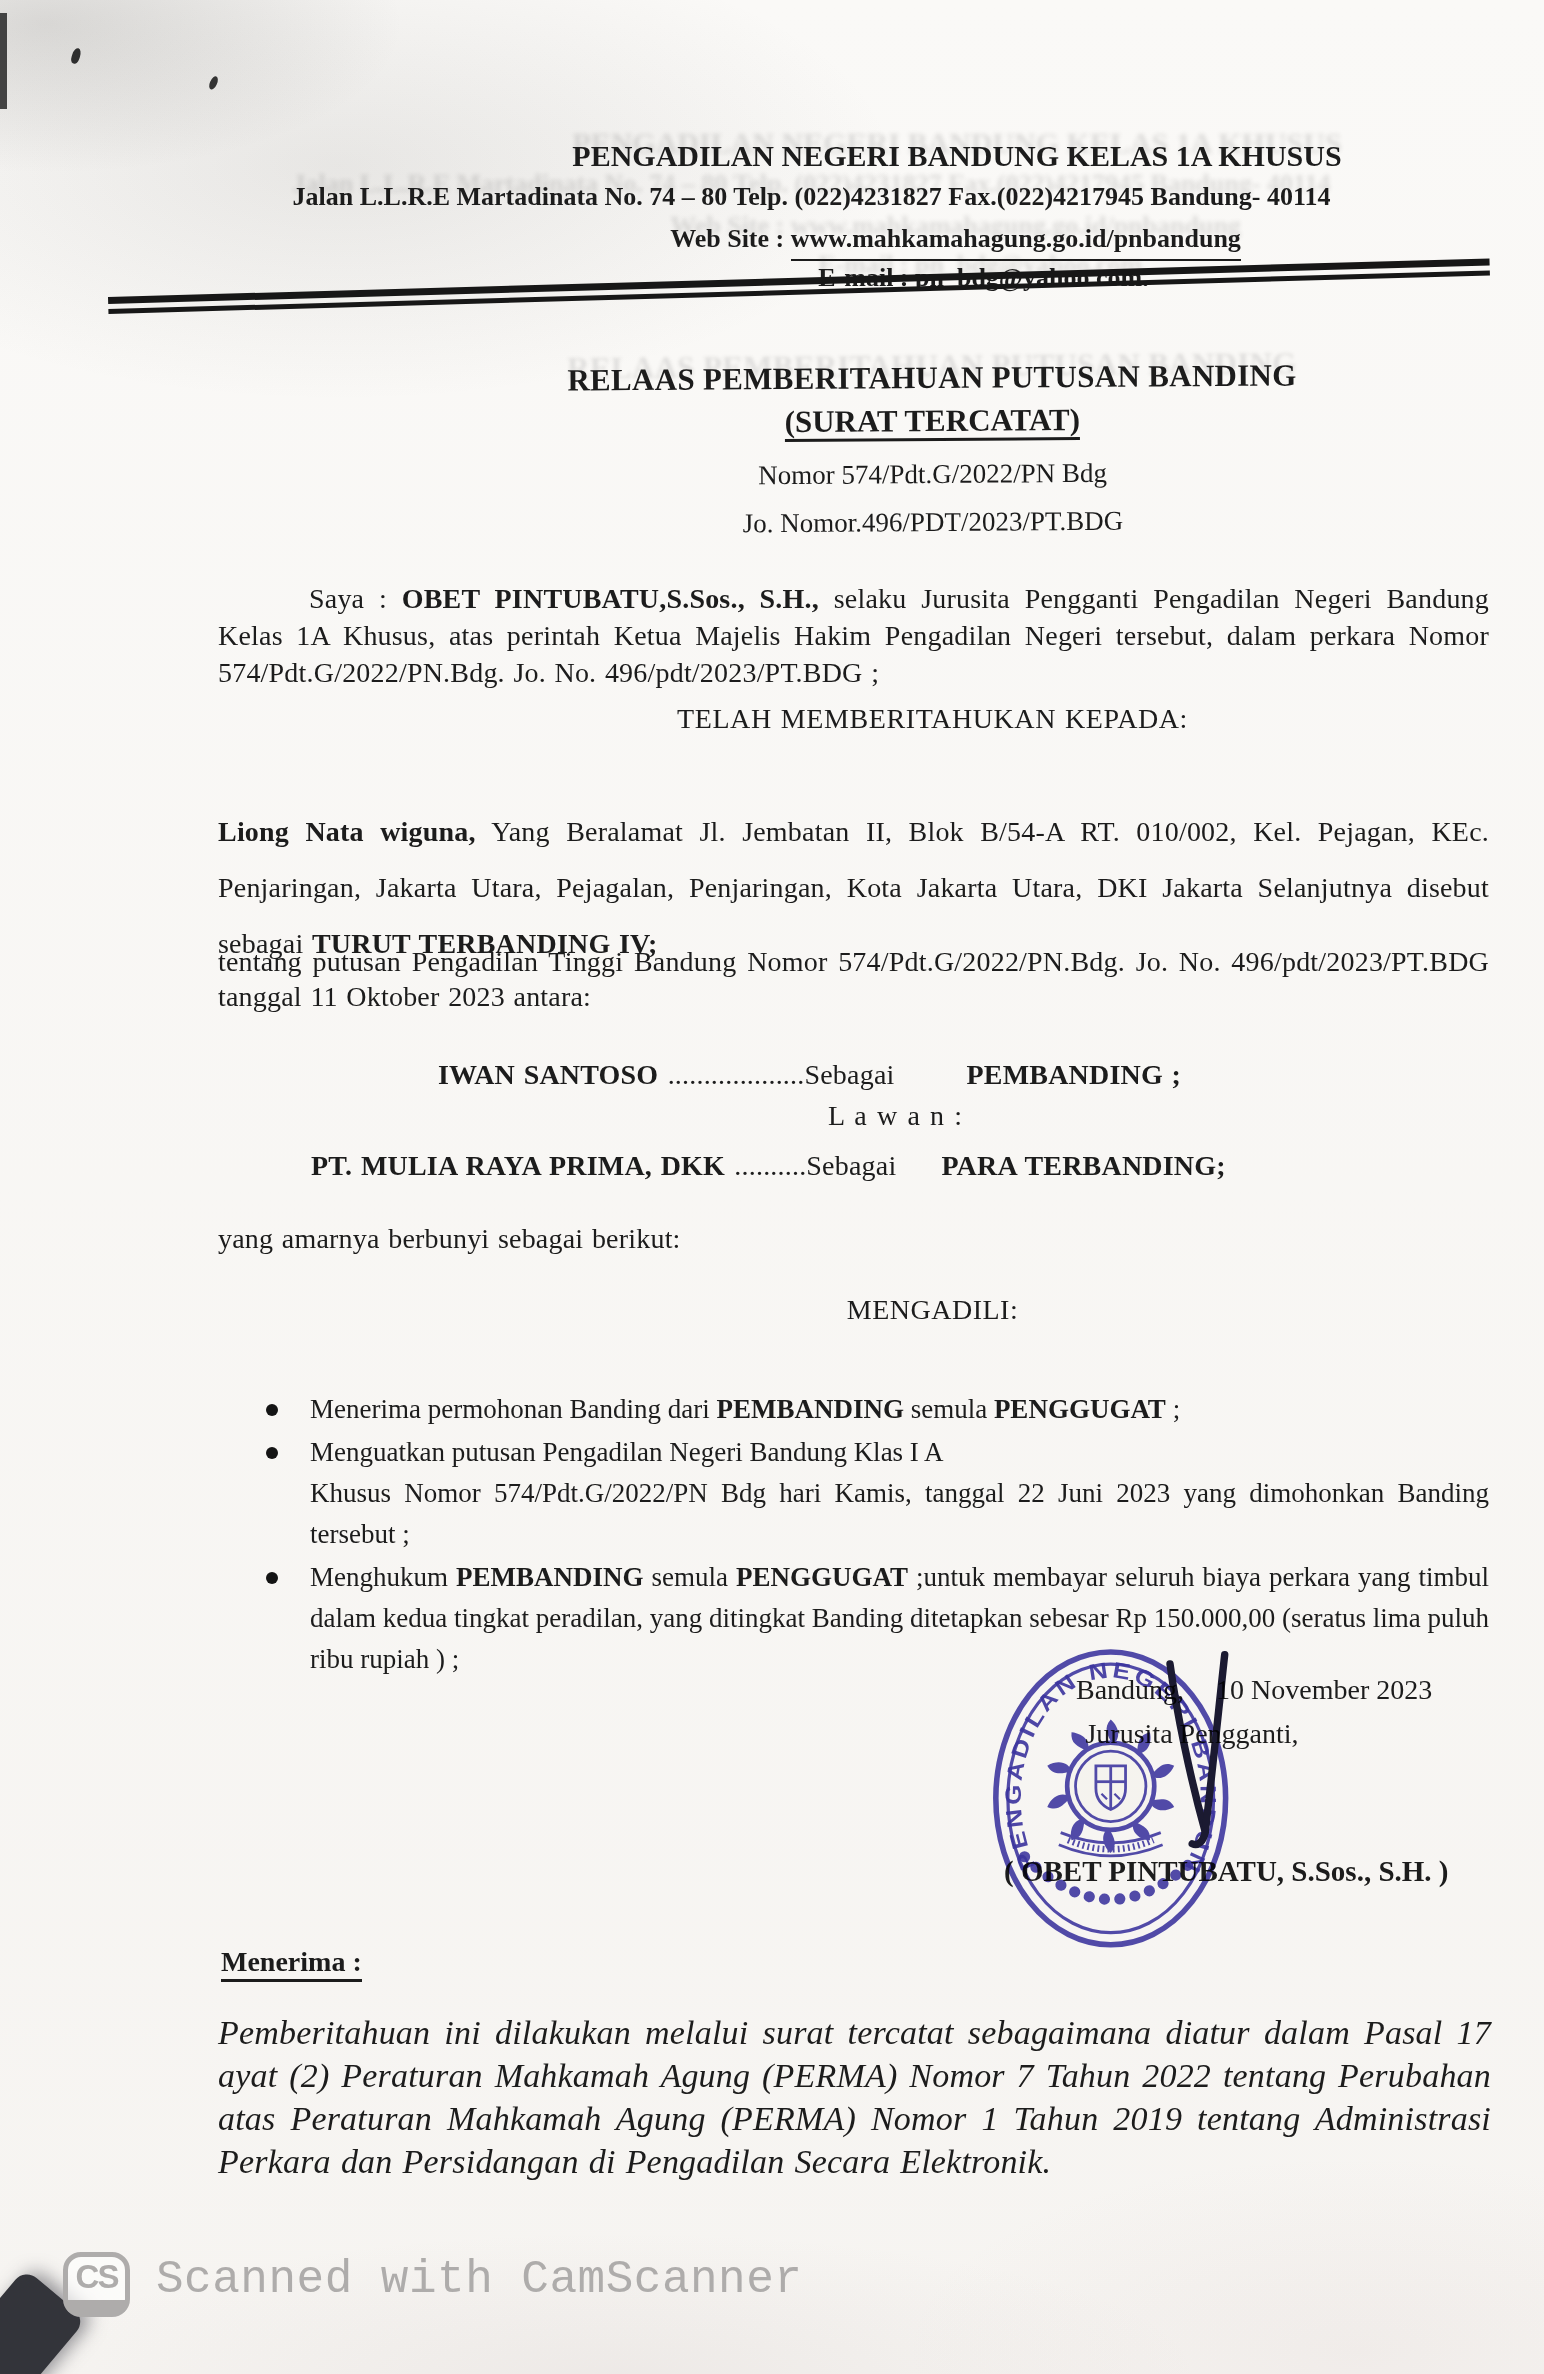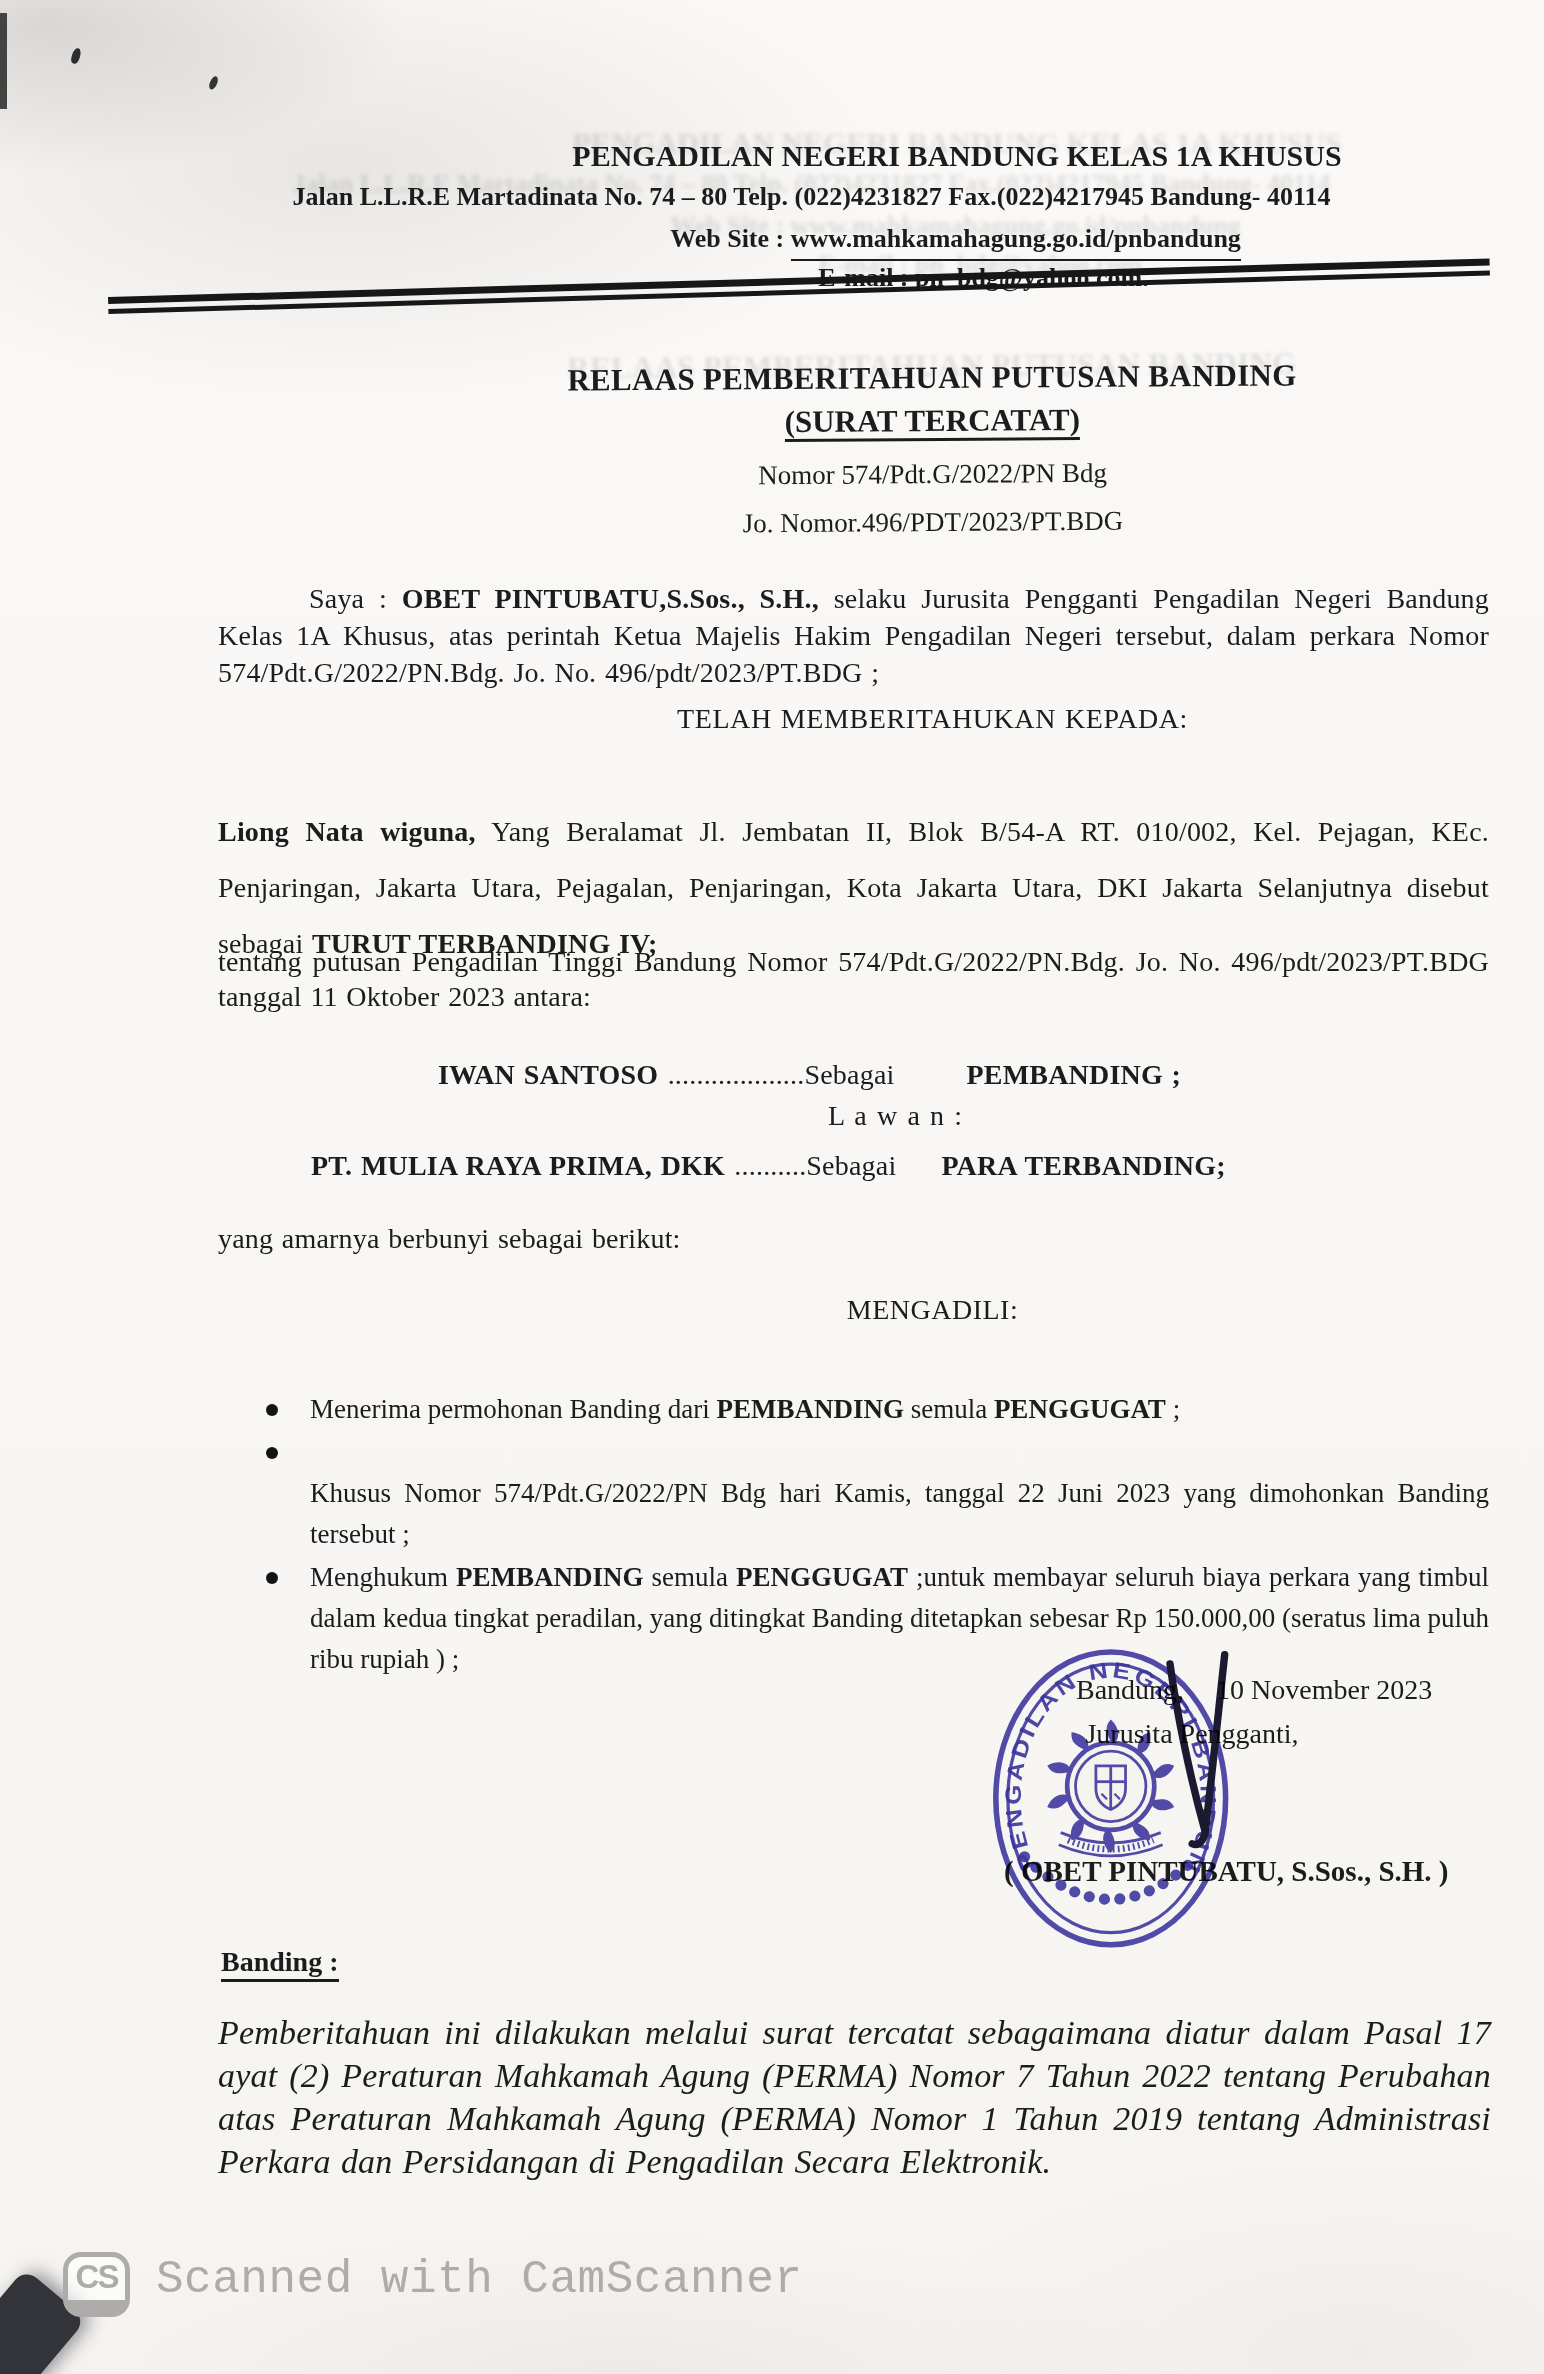--- a/index.html
+++ b/index.html
@@ -130,21 +130,21 @@
   <div class="abs doc center line-versus">L a w a n :</div>
   <div class="abs doc para-amar">yang amarnya berbunyi sebagai berikut:</div>
 
   <div class="abs doc line-appellee">
     <span class="b">PT. MULIA RAYA PRIMA, DKK</span><span class="leader">..........Sebagai</span><span class="b role">PARA TERBANDING;</span>
   </div>
   <div class="abs doc center mengadili">MENGADILI:</div>
 
   <div class="abs bullets">
     <div class="bitem"><span>Menerima permohonan Banding dari </span><span class="b">PEMBANDING</span><span> semula </span><span class="b">PENGGUGAT</span><span> ;</span></div>
-    <div class="bitem"><br><span>Khusus  Nomor 574/Pdt.G/2022/PN Bdg hari Kamis, tanggal 22 Juni 2023 yang dimohonkan Banding tersebut ;</span></div>
+    <div class="bitem"><span>Menguatkan putusan Pengadilan Negeri Bandung Klas I A</span><br><span>Khusus  Nomor 574/Pdt.G/2022/PN Bdg hari Kamis, tanggal 22 Juni 2023 yang dimohonkan Banding tersebut ;</span></div>
     <div class="bitem"><span>Menghukum </span><span class="b">PEMBANDING</span><span> semula </span><span class="b">PENGGUGAT</span><span> ;untuk membayar seluruh biaya perkara yang timbul dalam kedua tingkat peradilan, yang ditingkat Banding ditetapkan sebesar Rp 150.000,00 (seratus lima puluh ribu rupiah ) ;</span></div>
   </div>
 
   <div class="abs sig-date">
     <span class="place">Bandung,</span><span>10 November 2023</span>
   </div>
   <div class="abs sig-role">Jurusita Pengganti,</div>
   <div class="abs sig-name">( OBET PINTUBATU, S.Sos., S.H. )</div>
 
   <svg class="abs stamp-svg" viewBox="0 0 286 336">
@@ -185,21 +185,21 @@
         <path d="M -46,58 Q 0,78 46,58" stroke-width="7" stroke-dasharray="2 3.5"></path>
         <path d="M -93,76 Q 0,168 93,76" stroke-width="12" stroke-linecap="round" stroke-dasharray="0.1 16.5"></path>
       </g>
     </g>
     <g stroke="#1b1b33" stroke-width="8" fill="none" stroke-linecap="round">
       <path d="M 204,18 C 211,70 226,142 242,199"></path>
       <path d="M 263,8 C 257,62 250,132 242,199 C 240,210 234,215 228,212"></path>
     </g>
   </svg>
 
-  <div class="abs note-label"><span>Banding :</span></div>
+  <div class="abs note-label"><span>Menerima :</span></div>
   <div class="abs doc just note-para">Pemberitahuan ini dilakukan melalui surat tercatat sebagaimana diatur dalam Pasal 17  ayat (2) Peraturan Mahkamah Agung (PERMA) Nomor 7 Tahun 2022 tentang Perubahan atas Peraturan Mahkamah Agung (PERMA) Nomor 1 Tahun 2019 tentang Administrasi Perkara dan Persidangan di Pengadilan Secara Elektronik.</div>
 
   <div class="abs cs-badge">
     <div class="cs">CS</div>
     <div class="bar"></div>
   </div>
   <div class="abs cs-text">Scanned with CamScanner</div>
 
 </div>
 

